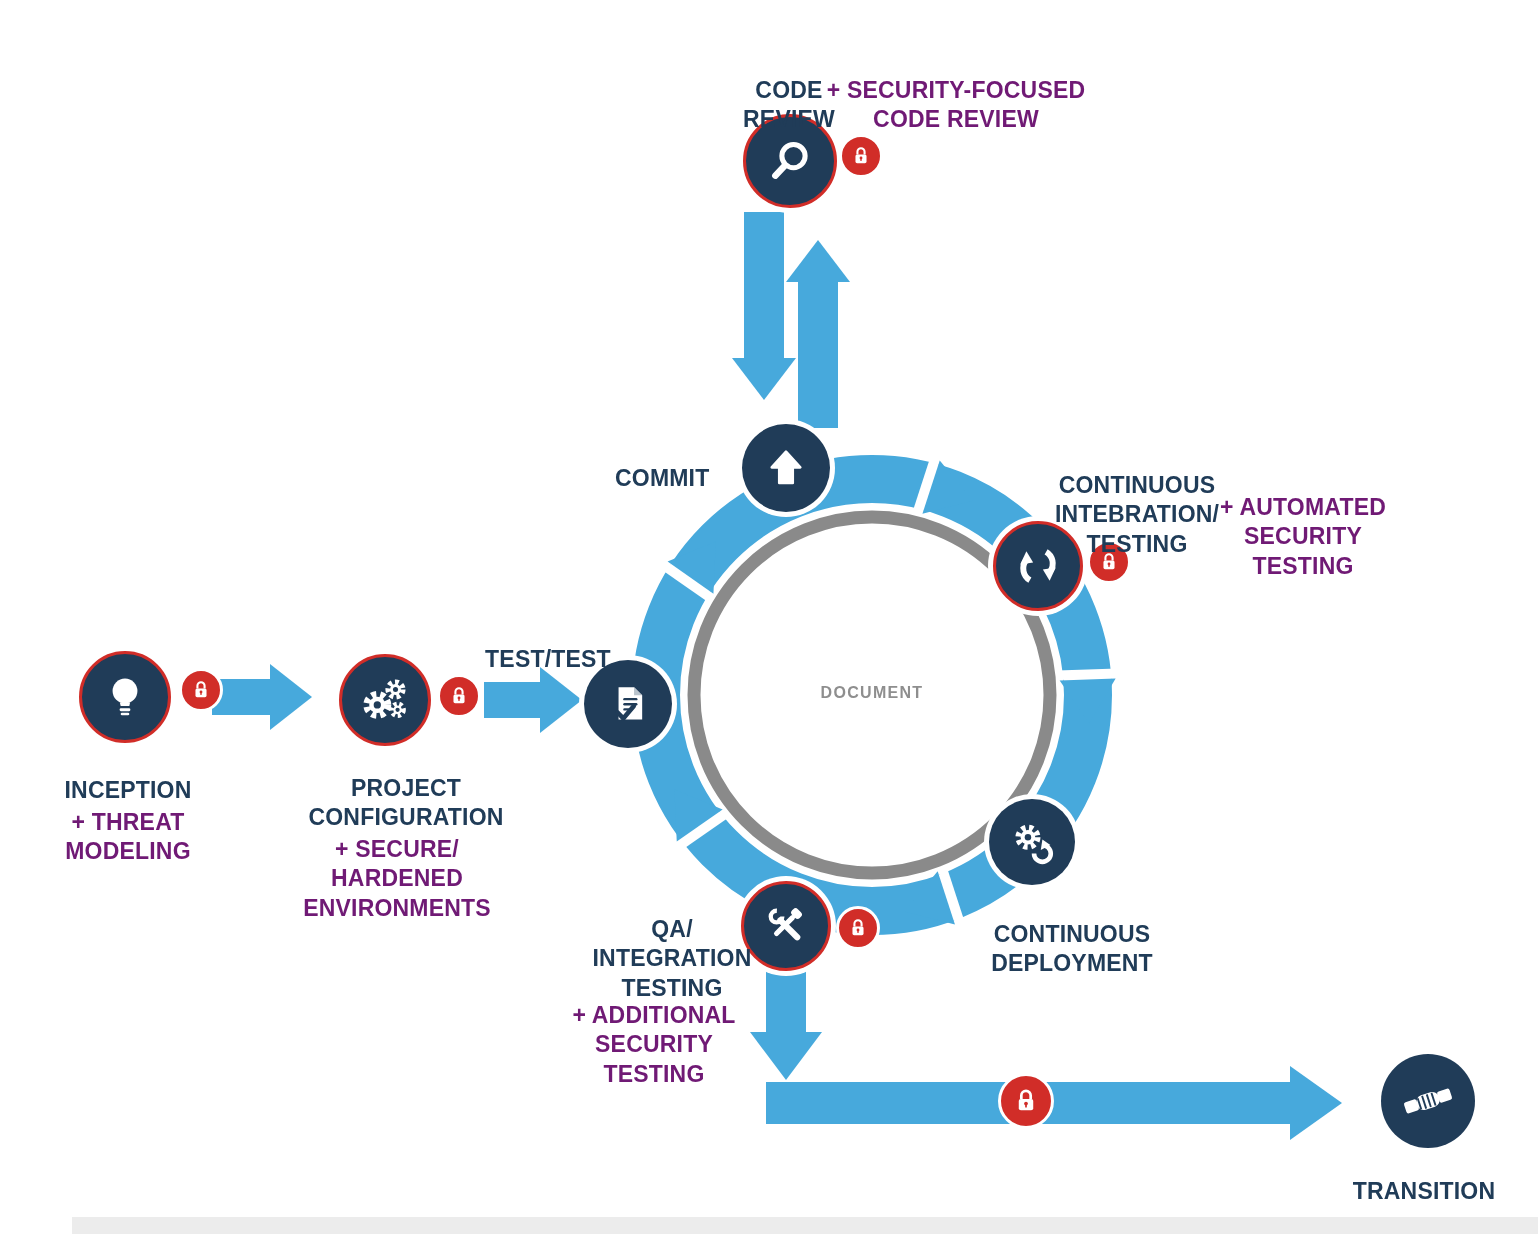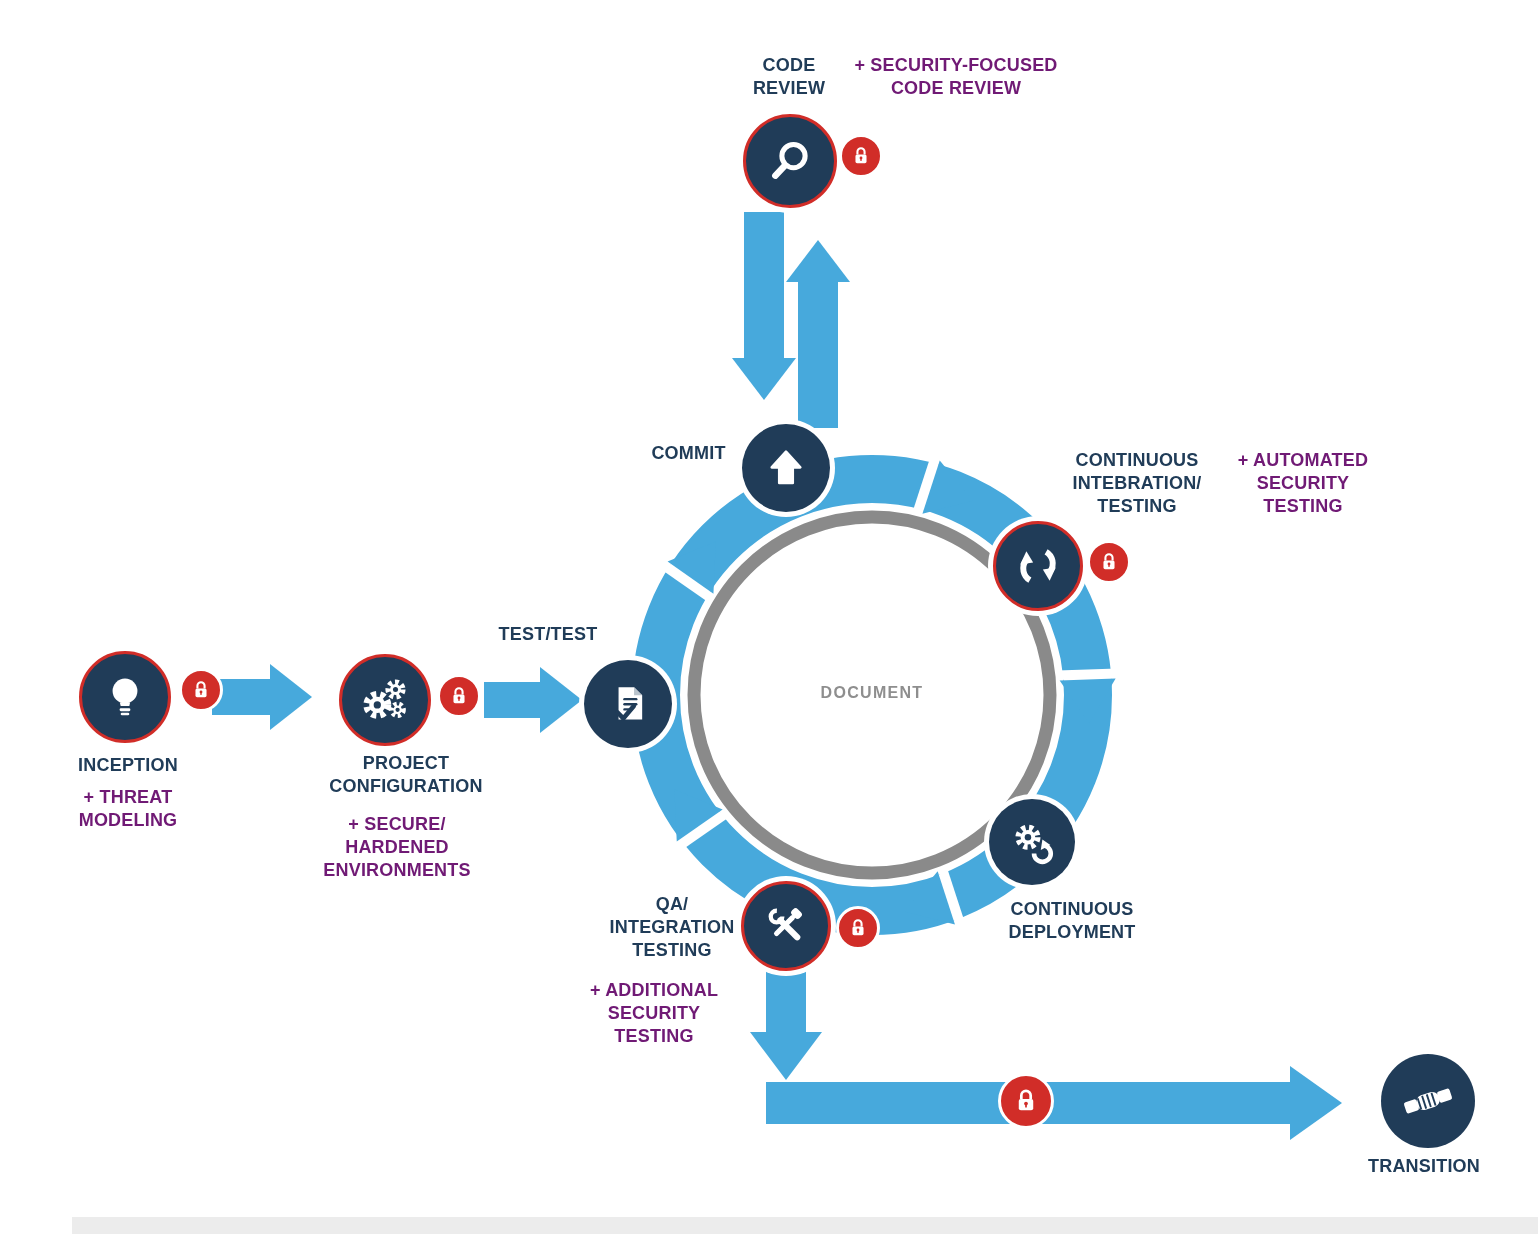--- a/index.html
+++ b/index.html
@@ -12,23 +12,23 @@
     box-shadow:0 0 0 5px #ffffff;
   }
   .node.locked { border:3px solid #d12d28; }
   .nicon { display:block; }
   .lock-badge {
     position:absolute; z-index:3; border-radius:50%;
     background:#d12d28; border:3px solid #ffffff;
     display:flex; align-items:center; justify-content:center;
   }
   .label {
-    position:absolute; z-index:4; font-weight:700; font-size:18px;
+    position:absolute; z-index:4; font-weight:700; font-size:23px;
     line-height:1.28; letter-spacing:.2px; white-space:pre-line;
-    color:#203c58; text-align:center;
+    color:#203c58; text-align:center;margin-top:22px;
   }
   .label.cx { transform:translateX(-50%); }
   .label.red { color:#701a75; }
   .label.right { text-align:right; }
   .doc-label {
     position:absolute; z-index:4; transform:translate(-50%,-50%);
     font-weight:700; font-size:16px; letter-spacing:1.3px; color:#8e8e8e;
   }
   .page-strip { position:absolute; z-index:0; background:#ececec; }
 </style>
@@ -229,26 +229,26 @@
       <circle cx="20" cy="23" r="2.2" fill="#d12d28"></circle>
         <rect x="19" y="24" width="2" height="3.6" fill="#d12d28"></rect>
     </svg>
   </div>
 
   <div class="label cx" style="left:789px;top:54px;">CODE
 REVIEW</div>
   <div class="label cx red" style="left:956px;top:54px;">+ SECURITY-FOCUSED
 CODE REVIEW</div>
 
-  <div class="label right" style="left:646px;top:442px;width:85px;text-align:center;">COMMIT</div>
+  <div class="label right" style="left:615px;top:442px;width:85px;text-align:center;">COMMIT</div>
 
   <div class="label cx" style="left:1137px;top:449px;">CONTINUOUS
 INTEBRATION/
 TESTING</div>
-  <div class="label cx red" style="left:1303px;top:449px;">+ AUTOMATED
+  <div class="label cx red" style="left:1303px;top:471px;">+ AUTOMATED
 SECURITY
 TESTING</div>
 
   <div class="label cx" style="left:548px;top:623px;">TEST/TEST</div>
 
   <div class="doc-label" style="left:872px;top:693px;">DOCUMENT</div>
 
   <div class="label cx" style="left:128px;top:754px;">INCEPTION</div>
   <div class="label cx red" style="left:128px;top:786px;">+ THREAT
 MODELING</div>

